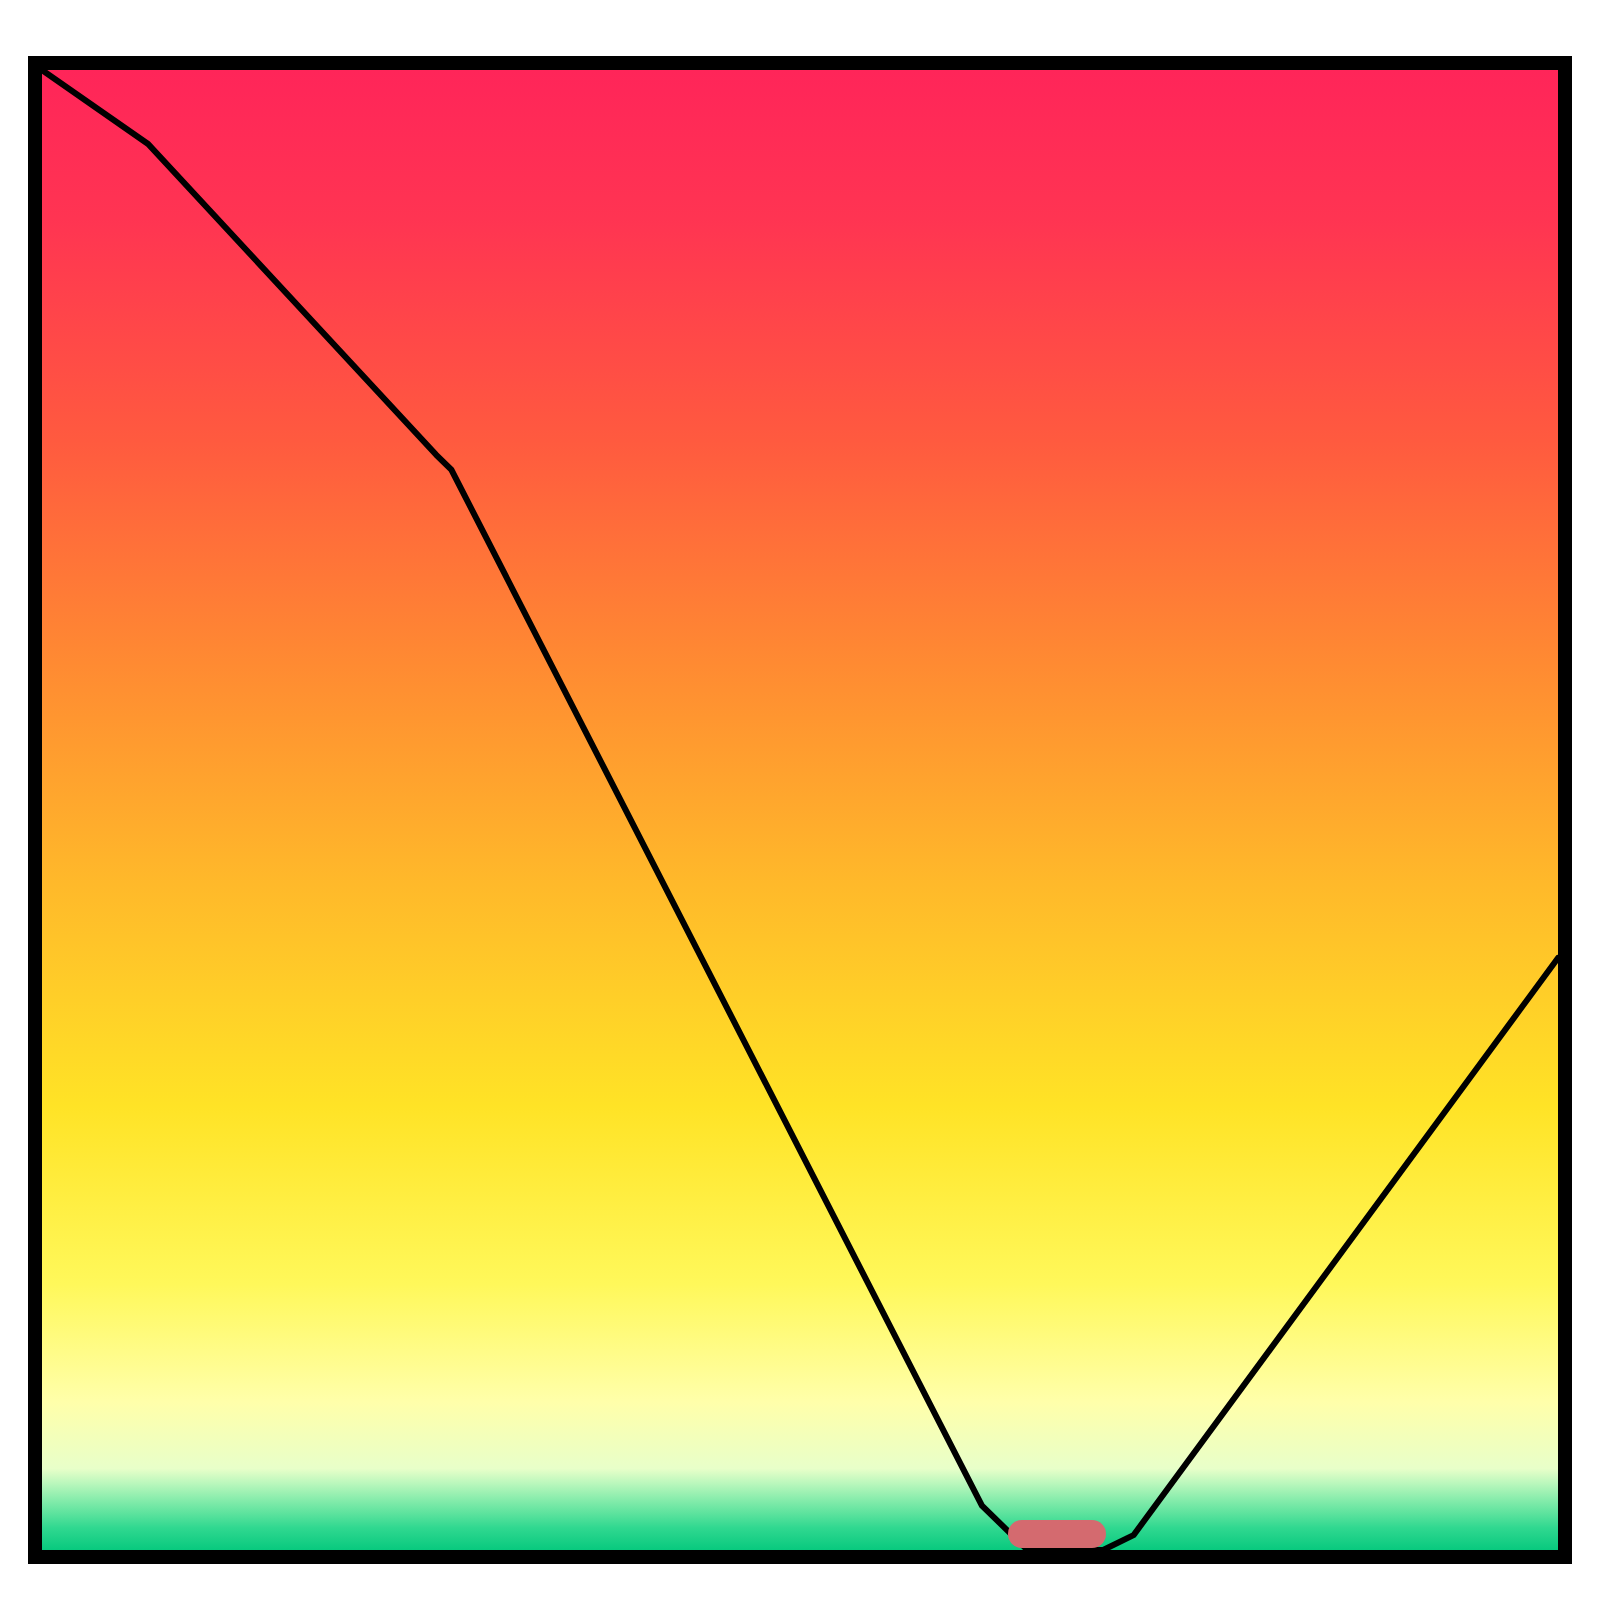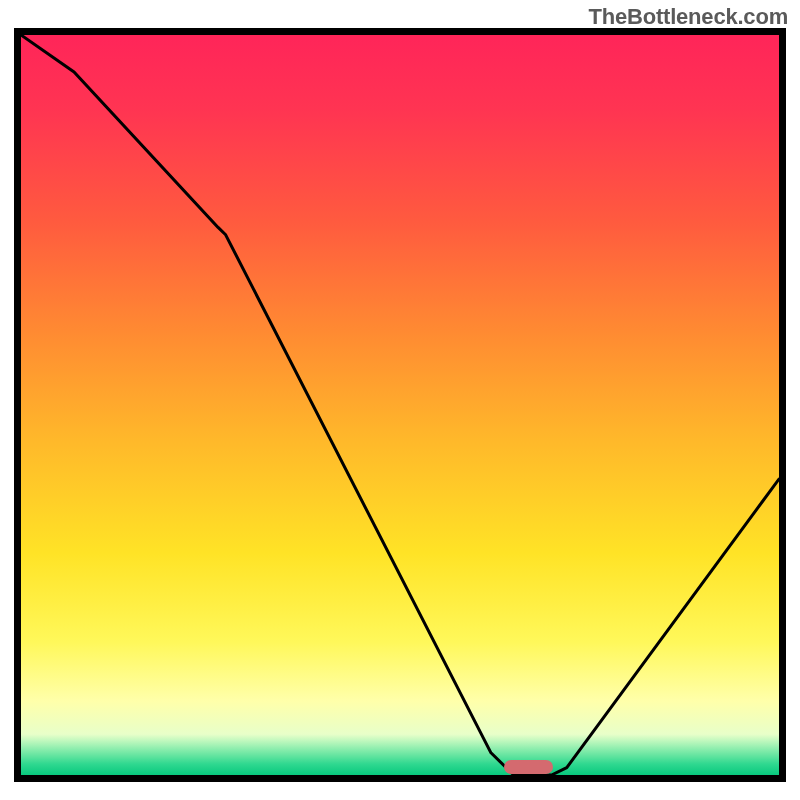--- a/index.html
+++ b/index.html
@@ -53,21 +53,20 @@
     position: absolute;
     z-index: 11;
     background: #d46a6f;
     border-radius: 10px;
   }
 </style>
 </head>
 <body>
 
 <div class="outer">
-  <div class="watermark">TheBottleneck.com</div>
 
   <div class="frame">
 
     <svg class="gradient-fill" viewBox="0 0 1000 1000" preserveAspectRatio="none">
       <defs>
         <linearGradient id="bg" x1="0" y1="0" x2="0" y2="1">
             <stop offset="0.00%" stop-color="#ff2559"></stop>
             <stop offset="10.00%" stop-color="#ff3452"></stop>
             <stop offset="25.00%" stop-color="#ff5a3f"></stop>
             <stop offset="40.00%" stop-color="#ff8a32"></stop>

